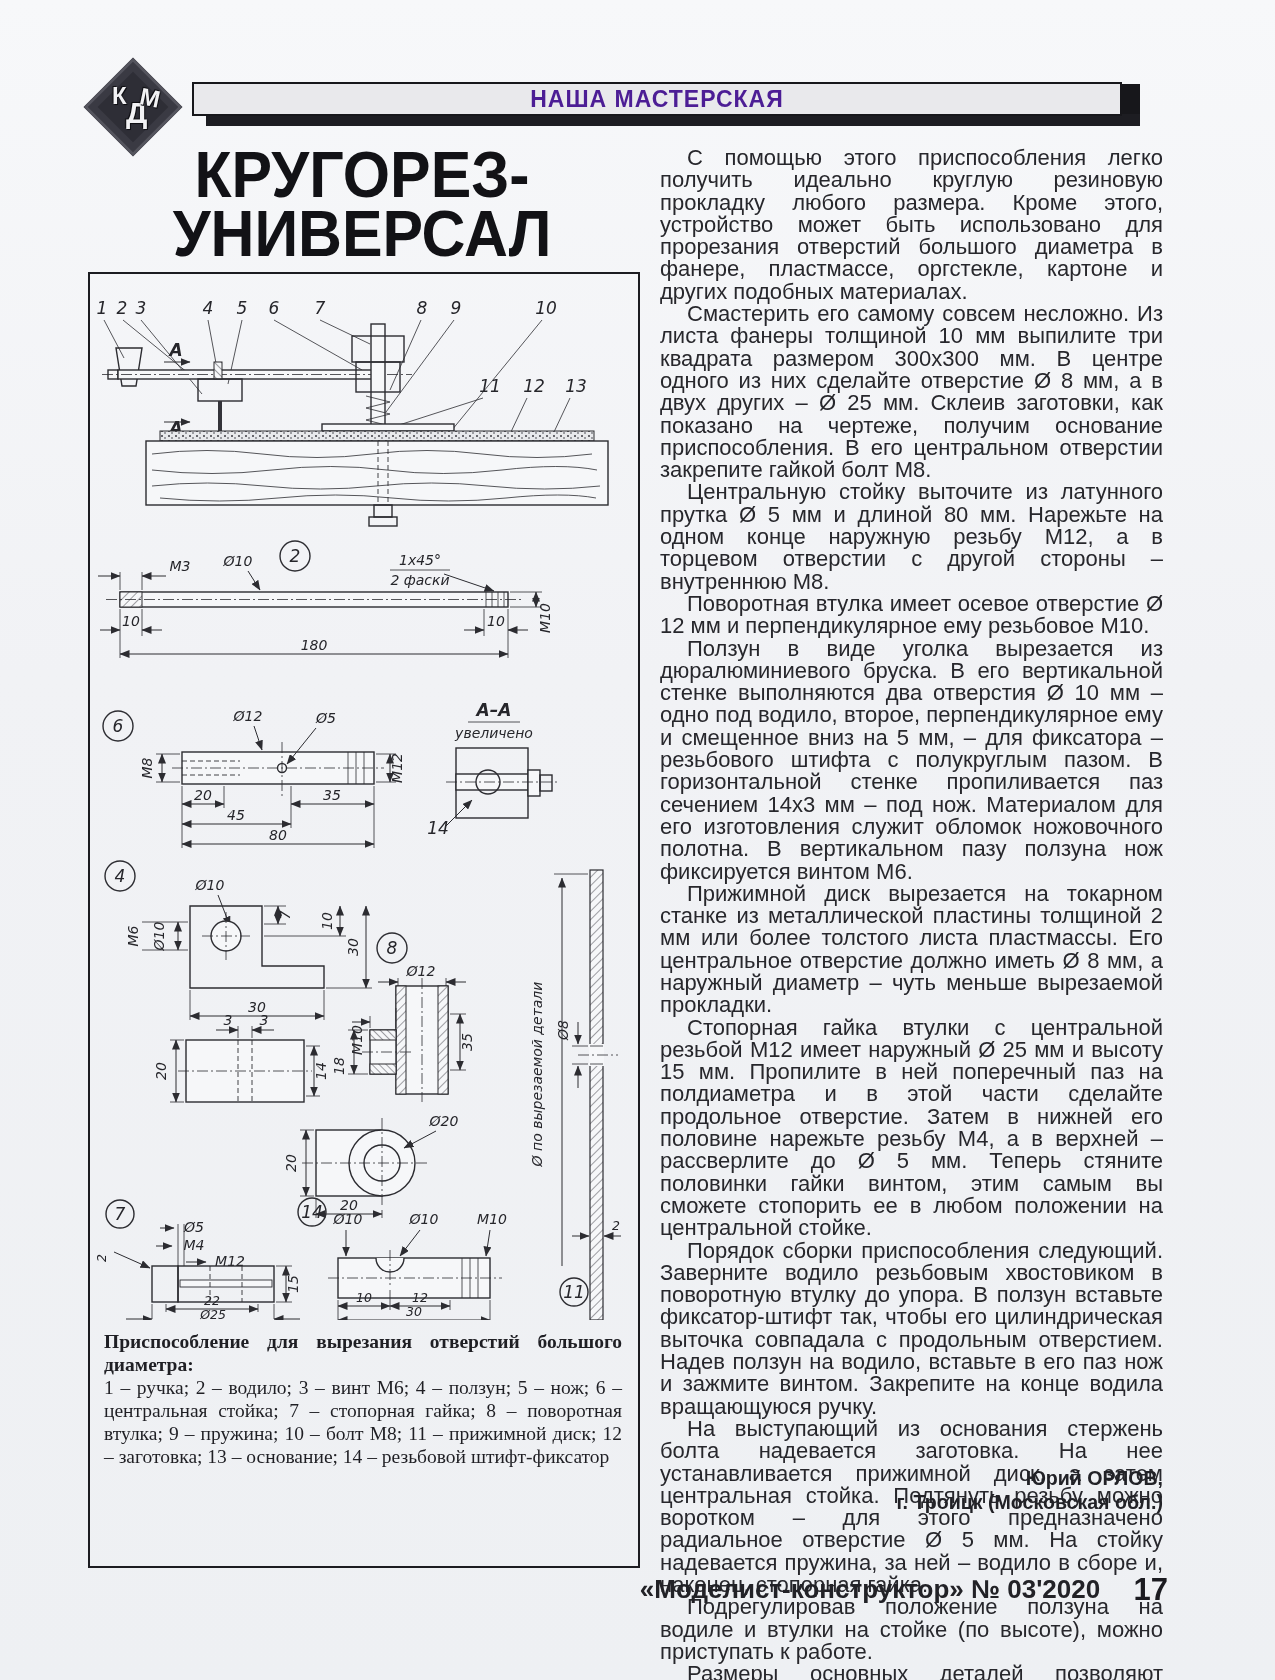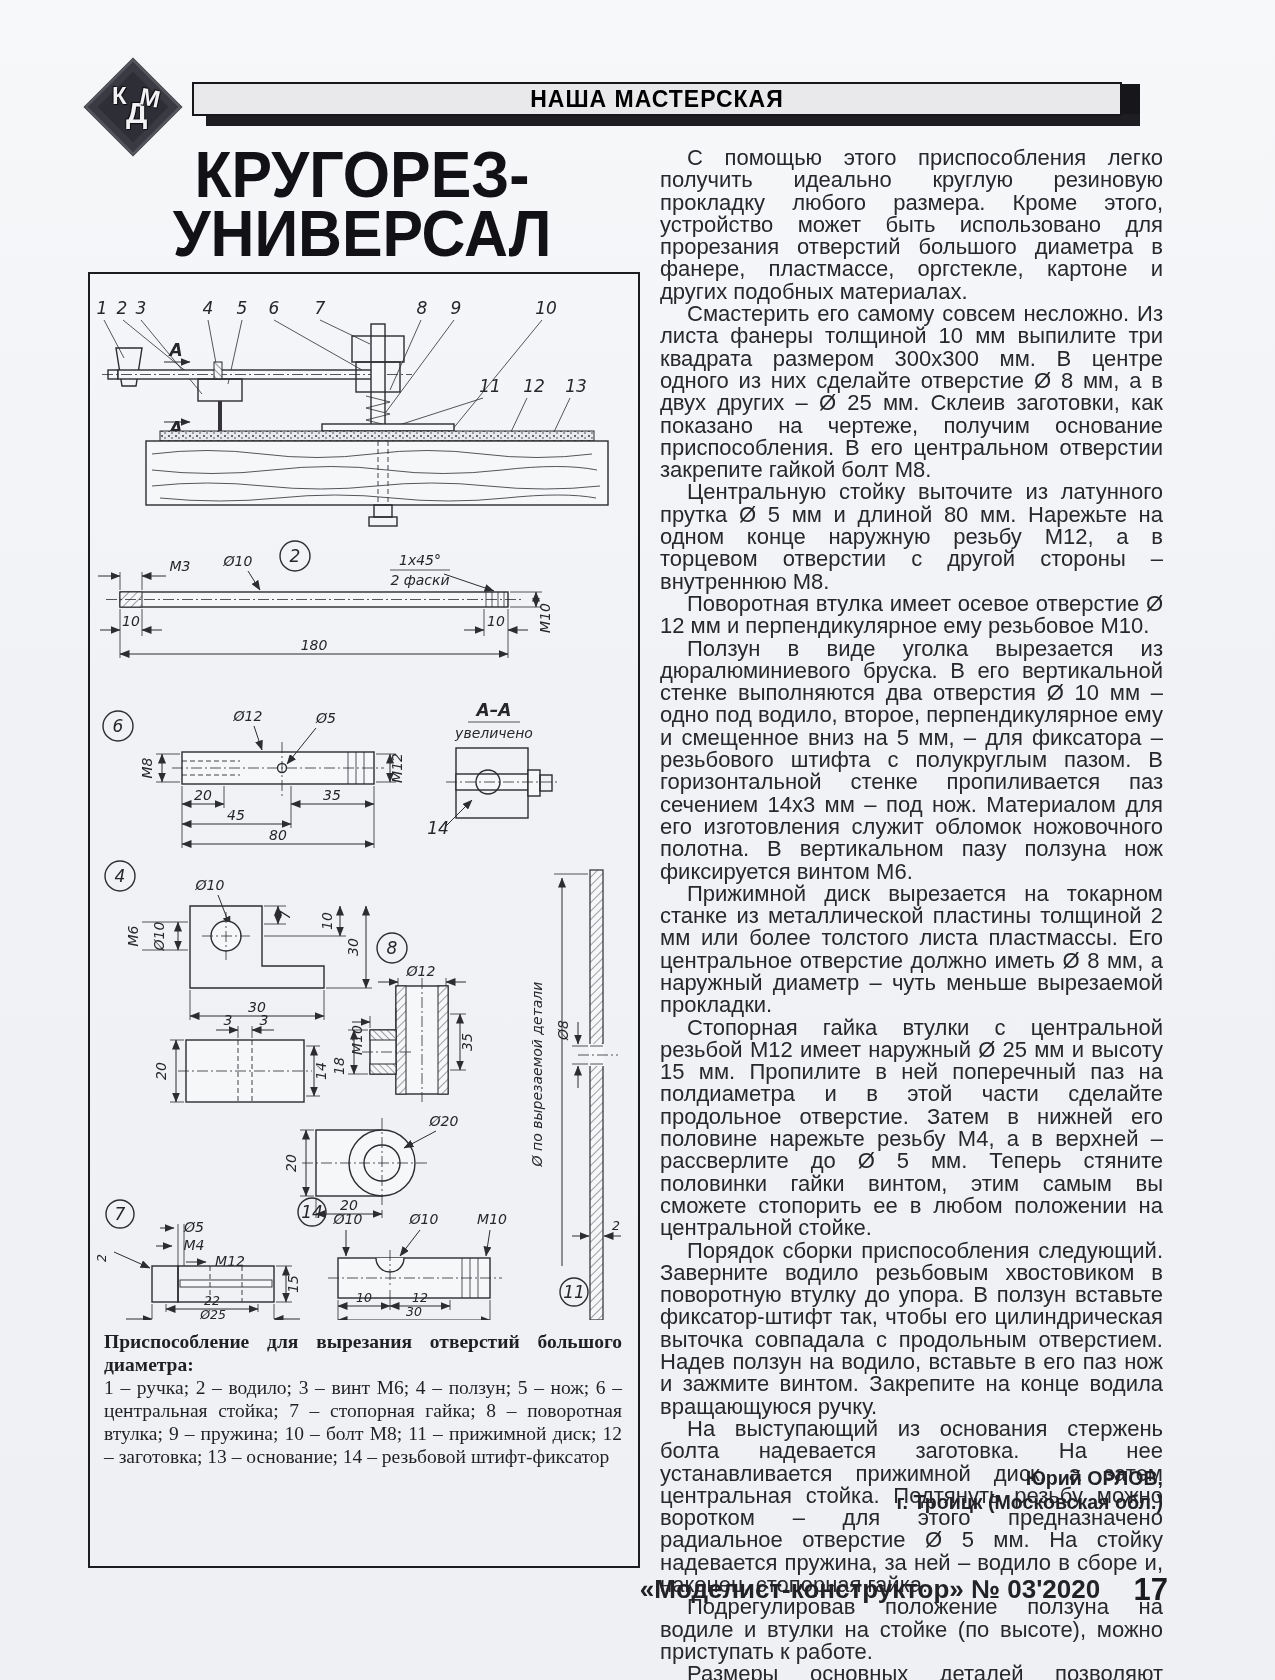--- a/index.html
+++ b/index.html
@@ -9,21 +9,21 @@
   
   .logo{position:absolute;left:84px;top:58px;width:100px;height:100px;}
   .logo .dia{position:absolute;left:14px;top:14px;width:70px;height:70px;background:#2e2e36;transform:rotate(45deg);box-shadow:inset 0 0 0 3px #55555e, inset 0 0 0 10px #3a3a43;}
   .logo .lt{position:absolute;font-weight:bold;color:#f2f2f4;text-shadow:0 0 2px #101014,1px 1px 0 #101014,-1px -1px 0 #101014;}
   .logo .l1{left:28px;top:24px;font-size:24px;}
   .logo .l2{left:42px;top:38px;font-size:30px;}
   .logo .l3{left:56px;top:26px;font-size:24px;transform:rotate(12deg);}
 
   
   .banner-shadow{position:absolute;left:206px;top:112px;width:934px;height:14px;background:#1d1d22;}
-  .banner{position:absolute;left:192px;top:82px;width:926px;height:30px;background:#e9e9ec;border:2px solid #17171b;text-align:center;font-weight:bold;font-size:23px;line-height:30px;letter-spacing:1px;color:#000000;}
+  .banner{position:absolute;left:192px;top:82px;width:926px;height:30px;background:#e9e9ec;border:2px solid #17171b;text-align:center;font-weight:bold;font-size:23px;line-height:30px;letter-spacing:1px;color:#4c1d95;}
   .banner-endcap{position:absolute;left:1122px;top:84px;width:18px;height:30px;background:#17171b;}
 
   
   .title{position:absolute;left:92px;top:146px;width:540px;text-align:center;font-weight:bold;color:#121216;font-size:64px;line-height:59px;transform:scaleX(0.95);letter-spacing:0px;}
 
   
   .figure-box{position:absolute;left:88px;top:272px;width:548px;height:1292px;border:2px solid #1c1c21;background:transparent;}
   .figure-box svg{display:block;}
   .fig-caption{padding:10px 16px 0 14px;font-family:"Liberation Serif",serif;font-size:19.5px;line-height:23px;text-align:justify;color:#1f1f24;}
   .fig-caption .cap-bold{font-weight:bold;}

